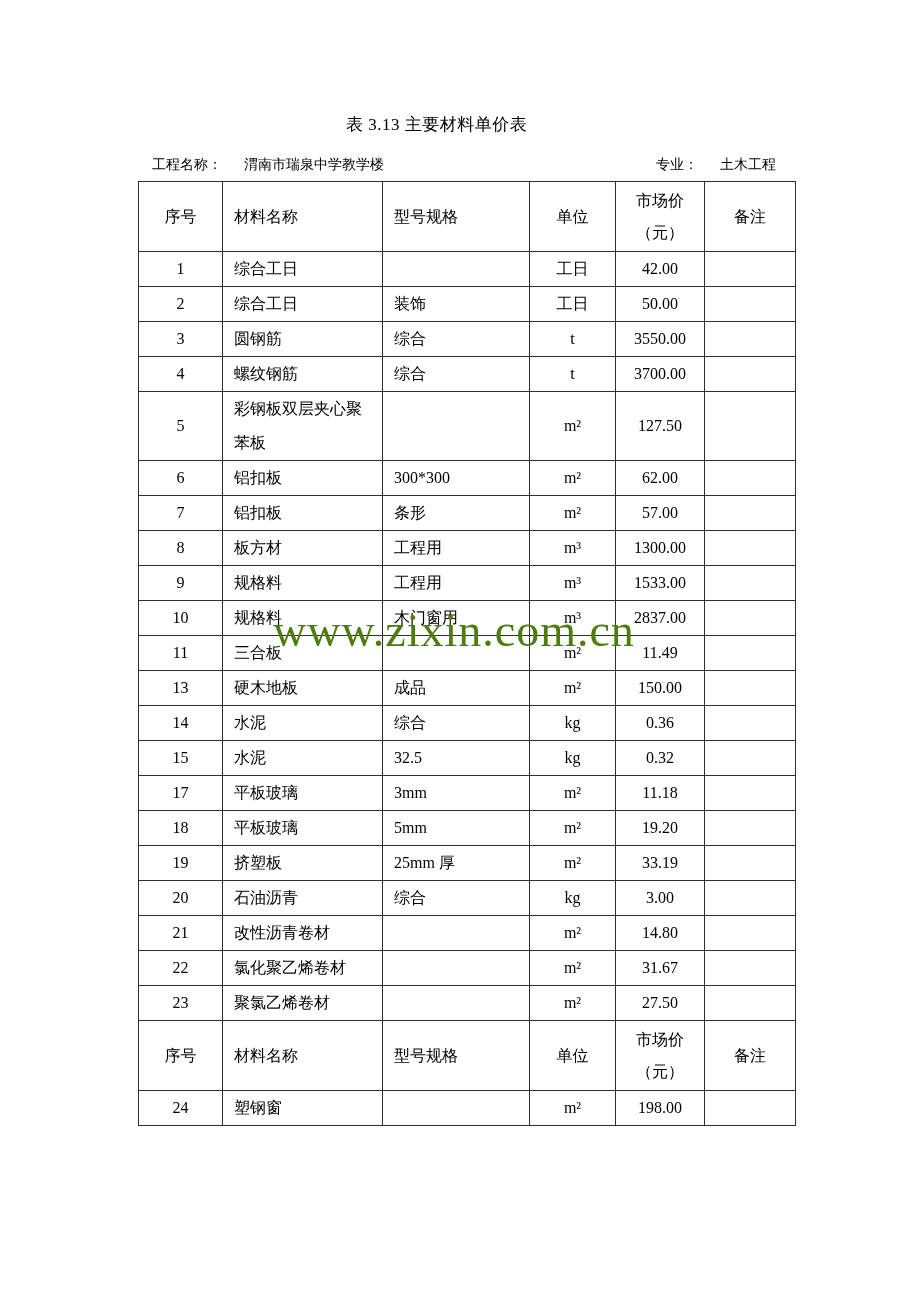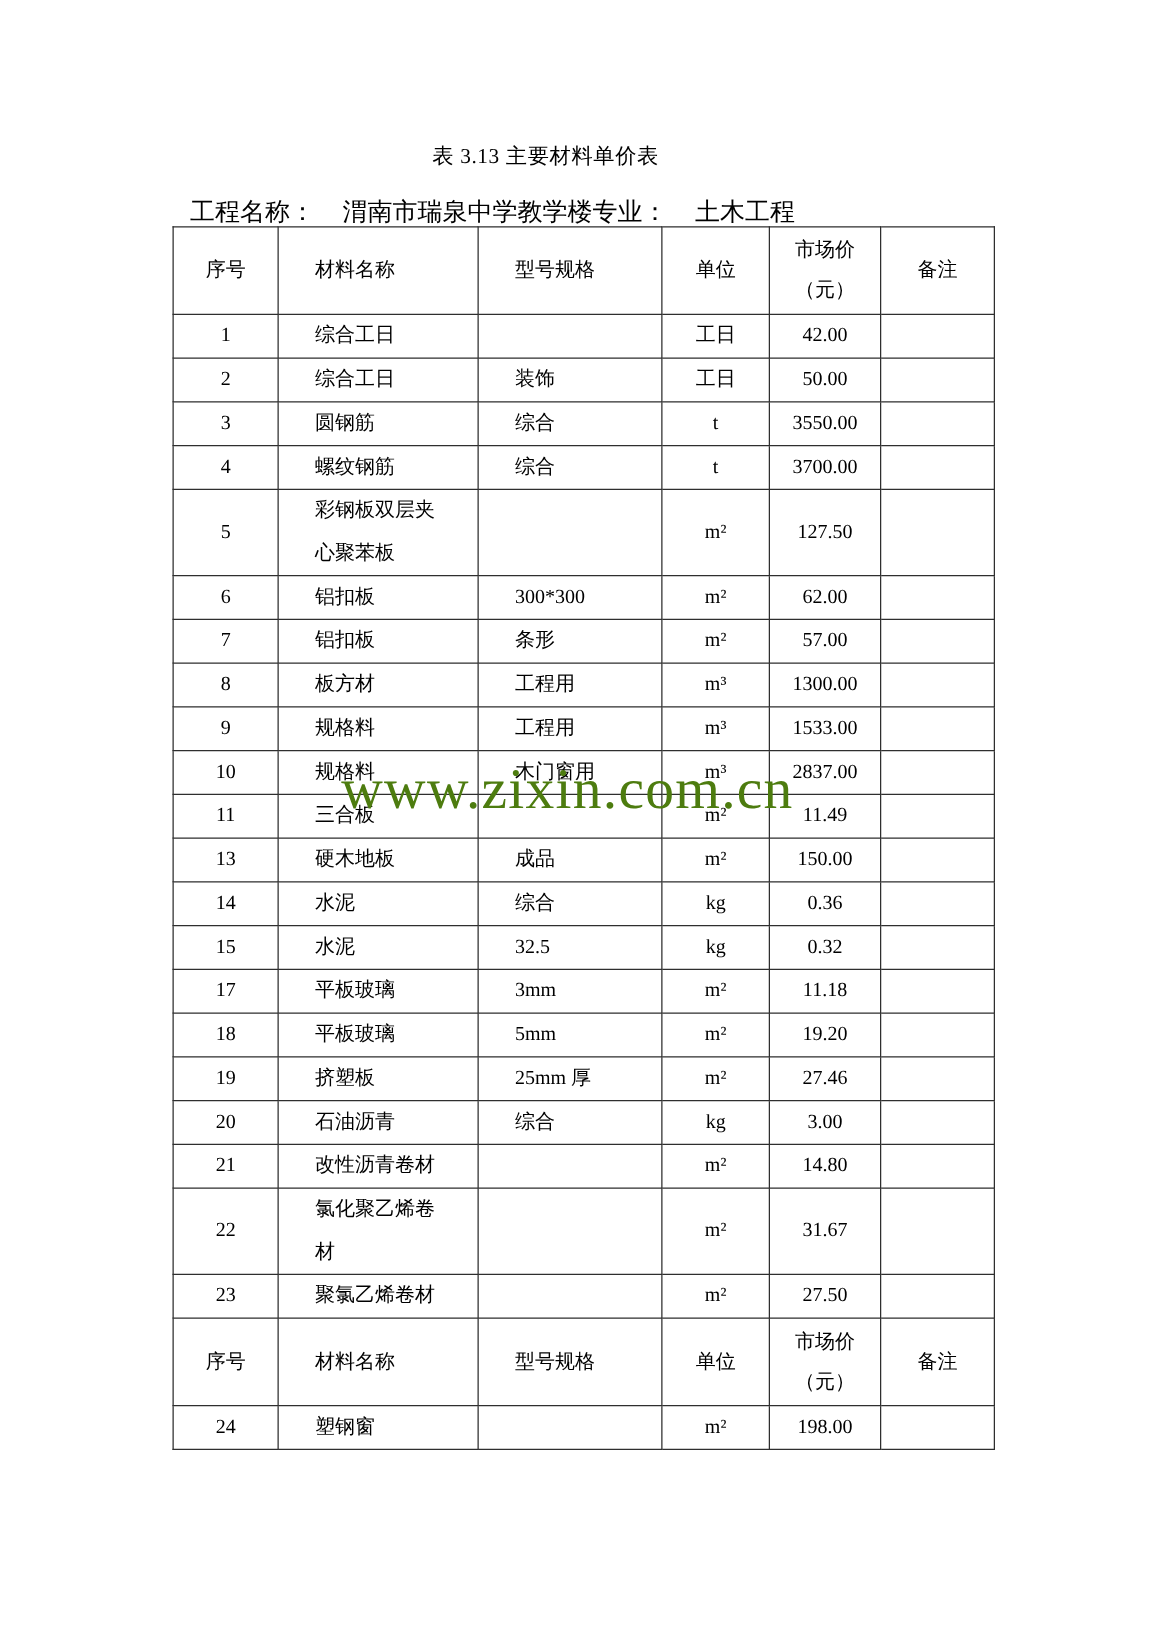--- a/index.html
+++ b/index.html
@@ -20,22 +20,22 @@
     text-align: center;
     font-size: 17px;
     letter-spacing: 0.5px;
   }
   .info-line {
     position: absolute;
     top: 156px;
     left: 152px;
     width: 624px;
     display: flex;
-    justify-content: flex-start;
-    font-size: 20px;
+    justify-content: space-between;
+    font-size: 14px;
   }
   .info-group { display: flex; gap: 22px; }
   table.materials-table {
     position: absolute;
     top: 181px;
     left: 138px;
     width: 657px;
     border-collapse: collapse;
     table-layout: fixed;
   }
@@ -44,21 +44,21 @@
     font-size: 16px;
     line-height: 34px;
     vertical-align: middle;
     text-align: center;
     padding: 0;
     overflow: hidden;
     word-break: break-all;
   }
   tr.data-row { height: 35px; }
   tr.header-row { height: 70px; }
-  td.c-name, td.c-spec { text-align: left; padding: 0 29px; }
+  td.c-name, td.c-spec { text-align: left; padding: 0 11px; }
   .price-line { line-height: 32px; }
   .watermark {
     position: absolute;
     top: 604px;
     left: 52%;
     transform: translateX(-50%);
     font-size: 46px;
     letter-spacing: 1px;
     color: #4d7c0f;
     white-space: nowrap;
@@ -232,21 +232,21 @@
           <td class="c-spec">5mm</td>
           <td class="c-unit">m²</td>
           <td class="c-price">19.20</td>
           <td class="c-note"></td>
         </tr>
         <tr class="data-row">
           <td class="c-no">19</td>
           <td class="c-name">挤塑板</td>
           <td class="c-spec">25mm 厚</td>
           <td class="c-unit">m²</td>
-          <td class="c-price">27.46</td>
+          <td class="c-price">33.19</td>
           <td class="c-note"></td>
         </tr>
         <tr class="data-row">
           <td class="c-no">20</td>
           <td class="c-name">石油沥青</td>
           <td class="c-spec">综合</td>
           <td class="c-unit">kg</td>
           <td class="c-price">3.00</td>
           <td class="c-note"></td>
         </tr>

